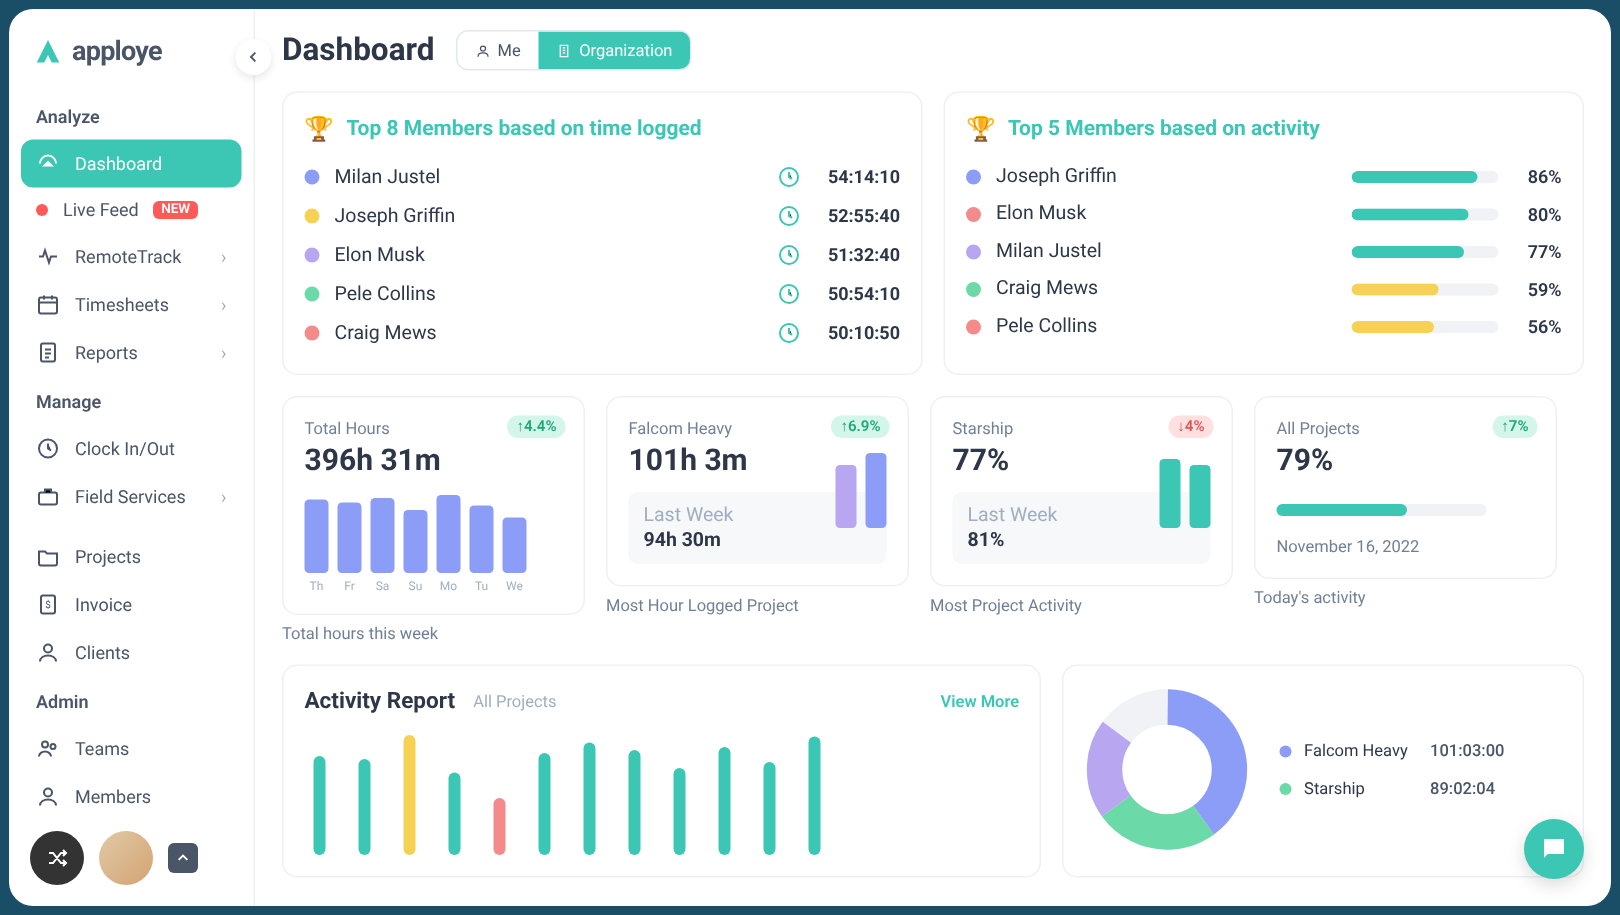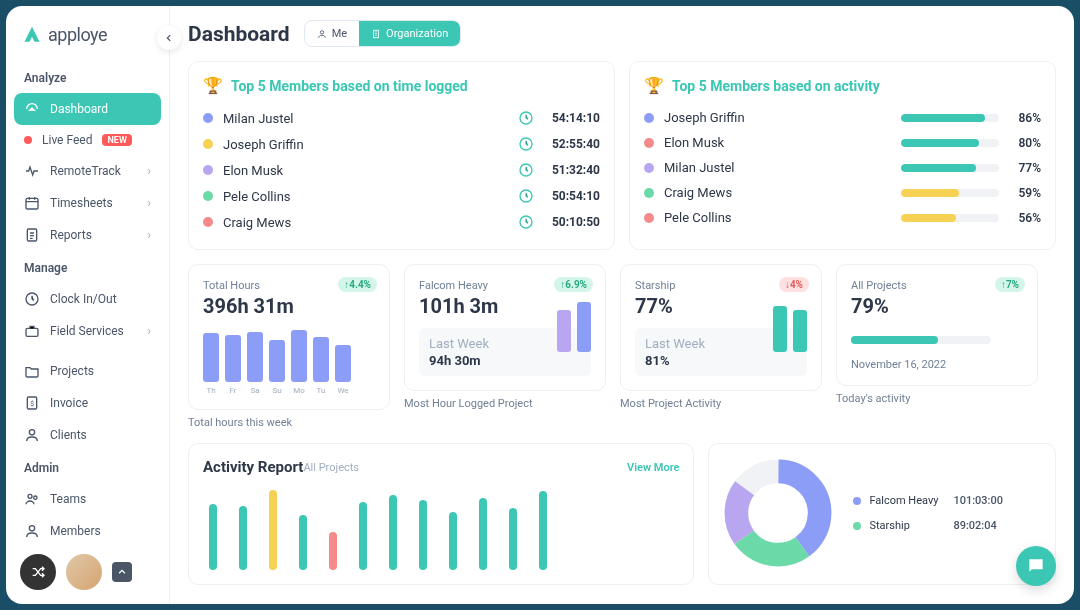--- a/index.html
+++ b/index.html
@@ -1,21 +1,21 @@
 <!DOCTYPE html>
 <html><head>
 <meta charset="utf-8">
 <style>
 * { margin:0; padding:0; box-sizing:border-box; font-family:-apple-system,BlinkMacSystemFont,"Segoe UI",Roboto,sans-serif; }
 body { background:#1a4d66; padding:6px; }
 .app { background:#fff; border-radius:16px; width:1068px; height:598px; display:flex; overflow:hidden; position:relative; }
 .sidebar { width:164px; border-right:1px solid #eef0f4; padding:14px 8px; position:relative; }
 .logo { display:flex; align-items:center; gap:6px; padding:4px 8px 16px; }
 .logo-mark { width:20px; height:20px; }
-.logo-text { font-weight:400; font-size:18px; color:#4a5568; letter-spacing:-0.5px; }
+.logo-text { font-weight:700; font-size:18px; color:#4a5568; letter-spacing:-0.5px; }
 .collapse-btn { position:absolute; right:-12px; top:20px; width:24px; height:24px; border-radius:50%; background:#fff; box-shadow:0 2px 6px rgba(0,0,0,0.1); display:flex; align-items:center; justify-content:center; cursor:pointer; }
 .section-label { font-size:12px; font-weight:600; color:#4a5568; padding:10px 10px 8px; }
 .nav-item { display:flex; align-items:center; gap:10px; padding:8px 10px; border-radius:8px; font-size:12px; color:#4a5568; cursor:pointer; position:relative; }
 .nav-item.active { background:#3bc7b4; color:#fff; }
 .nav-item .icon { width:16px; height:16px; display:flex; align-items:center; justify-content:center; flex-shrink:0; }
 .nav-item .chev { margin-left:auto; opacity:0.5; }
 .badge-new { background:#ff5a5a; color:#fff; font-size:9px; padding:1px 5px; border-radius:4px; font-weight:600; }
 .live-dot { width:8px; height:8px; border-radius:50%; background:#ff5a5a; }
 .avatar-row { position:absolute; bottom:14px; left:14px; display:flex; align-items:center; gap:10px; }
 .avatar-circ { width:36px; height:36px; border-radius:50%; background:#333; display:flex; align-items:center; justify-content:center; color:#fff; }
@@ -55,21 +55,21 @@
 .lastweek-lbl { font-size:13px; color:#a0aec0; }
 .lastweek-val { font-size:13px; font-weight:700; color:#2d3748; margin-top:2px; }
 .twin-bars { display:flex; align-items:flex-end; gap:6px; height:52px; position:absolute; right:14px; bottom:38px; }
 .twin-bar { width:14px; border-radius:3px; }
 .proj-progress { width:140px; height:8px; background:#f0f2f5; border-radius:4px; margin-top:18px; }
 .proj-progress-fill { height:100%; background:#3bc7b4; border-radius:4px; }
 .proj-date { font-size:11px; color:#718096; margin-top:14px; }
 .caption { font-size:11px; color:#718096; margin-top:6px; }
 .stat-wrap { display:flex; flex-direction:column; }
 .activity-card { flex:1.5; min-height:140px; }
-.act-head { display:flex; align-items:center; }
+.act-head { display:flex; align-items:center; gap:12px; }
 .act-title { font-size:15px; font-weight:700; color:#2d3748; }
 .act-sub { font-size:11px; color:#a0aec0; }
 .view-more { margin-left:auto; font-size:11px; font-weight:600; color:#3bc7b4; cursor:pointer; }
 .act-bars { display:flex; align-items:flex-end; gap:22px; height:80px; margin-top:14px; padding:0 6px; }
 .act-bar { width:8px; border-radius:4px; }
 .top-proj-card { flex:1; min-height:140px; }
 .top-proj-title { font-size:14px; font-weight:700; color:#2d3748; margin-bottom:10px; }
 .donut-row { display:flex; align-items:center; gap:20px; }
 .donut { width:110px; height:110px; }
 .legend { display:flex; flex-direction:column; gap:12px; }
@@ -242,21 +242,21 @@
           <span>Organization</span>
         </div>
       </div>
     </div>
 
     <div class="grid">
       <div class="row">
         <div class="card top5">
           <div class="card-title">
               <span class="trophy">🏆</span>
-              <span>Top 5 Members based on time logged</span>
+              <span>Top 8 Members based on time logged</span>
             </div>
           <div id="top5-time-rows">
               <div class="member-row">
     <span class="dot" style="background:#8b9df7"></span>
     <span class="member-name">Milan Justel</span>
     <svg class="clock-icon" viewBox="0 0 24 24">
                   <circle cx="12" cy="12" r="9" fill="none" stroke="#3bc7b4" stroke-width="2"></circle>
                   <path stroke="#3bc7b4" stroke-width="2" d="M12 7v5l3 2"></path>
                 </svg>
     <span class="time-val">54:14:10</span>

